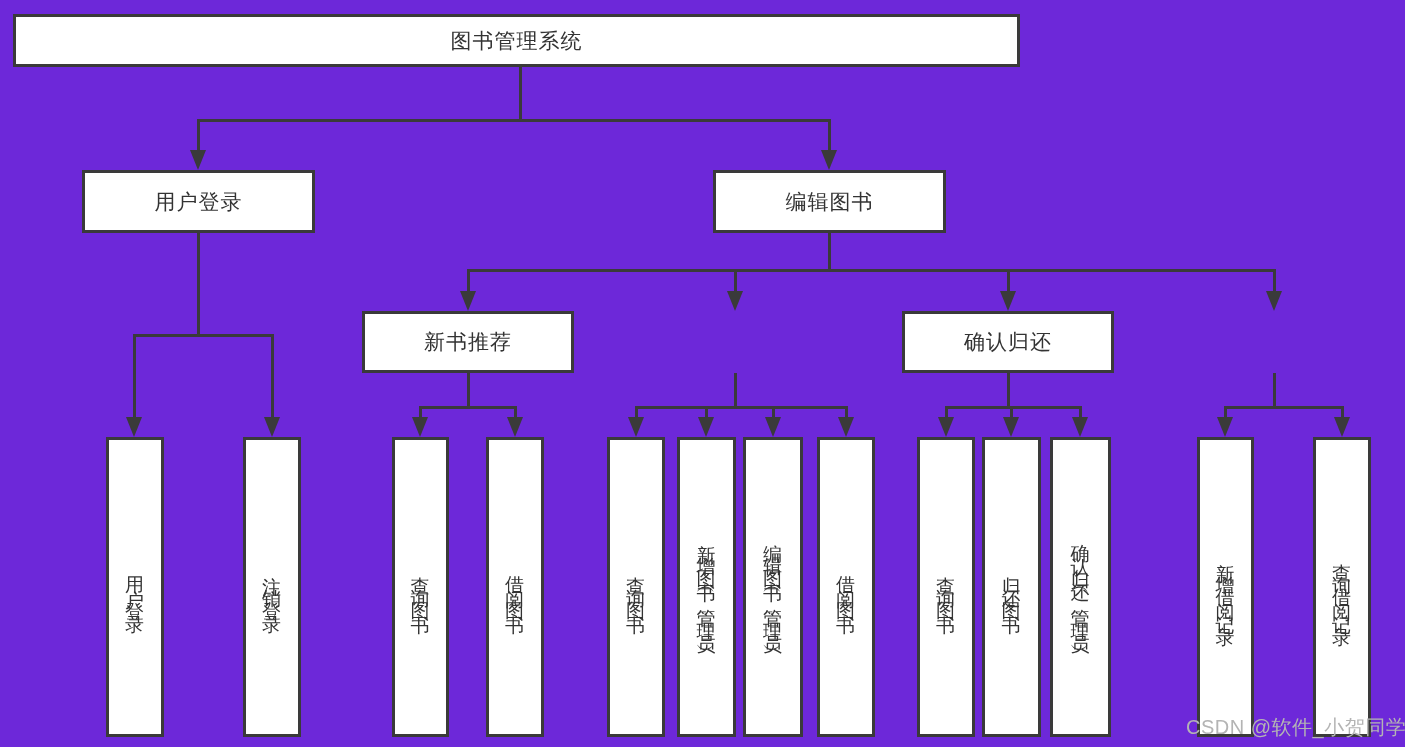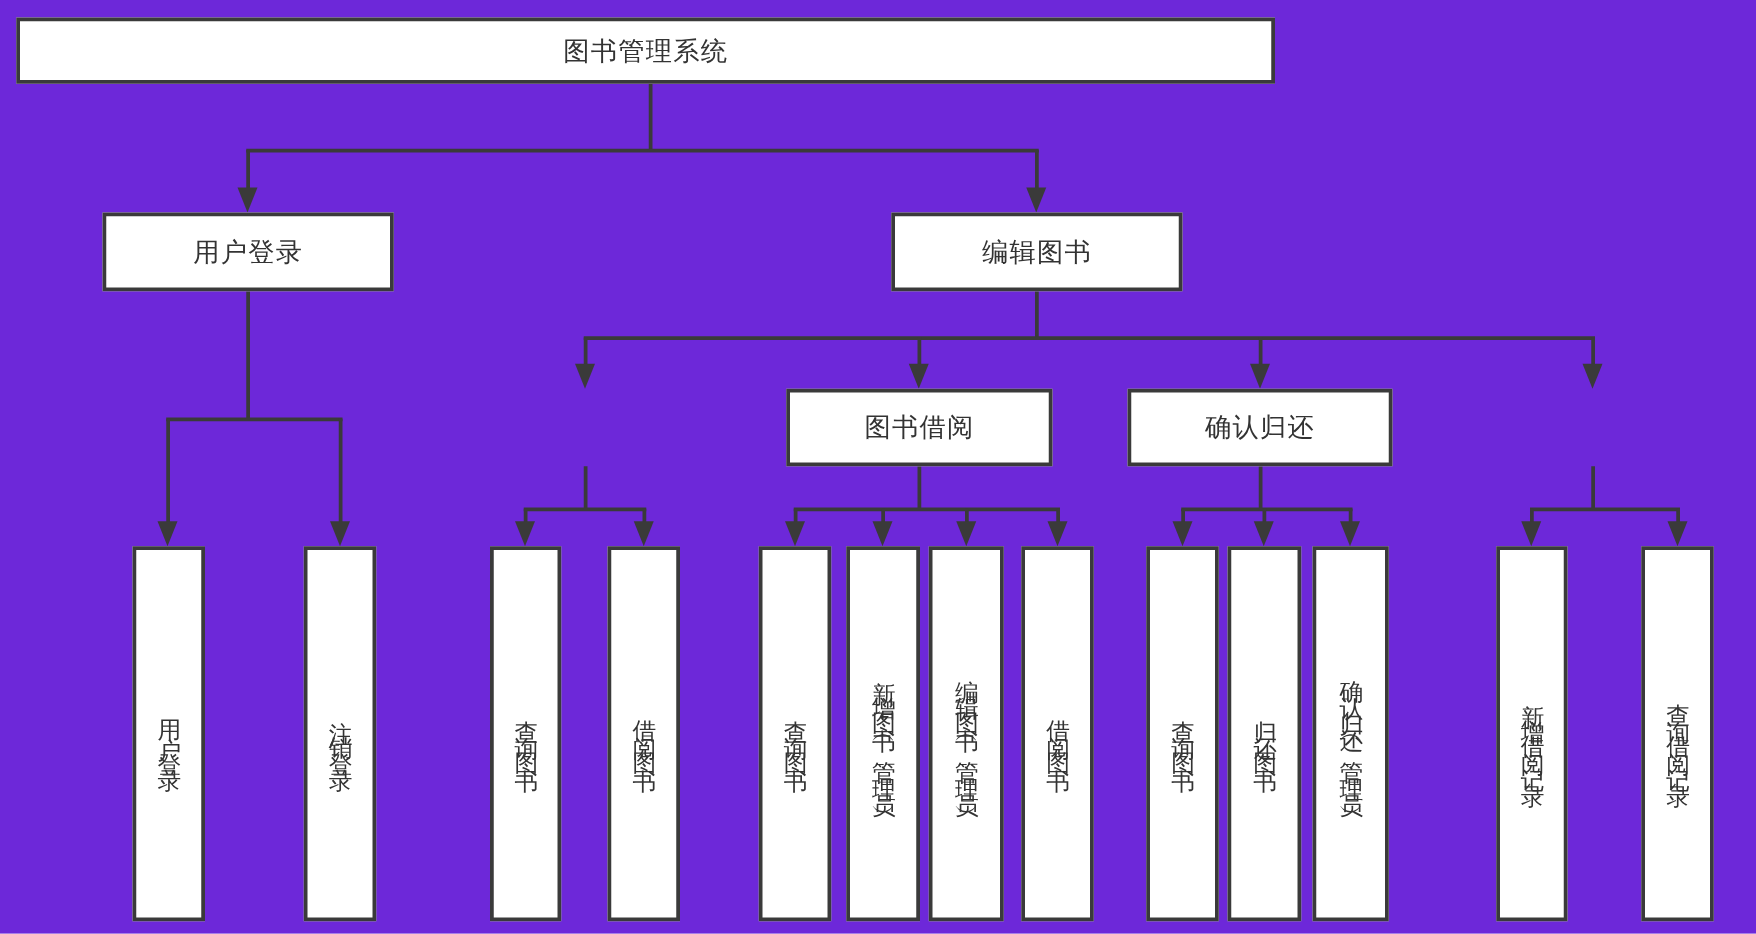--- a/index.html
+++ b/index.html
@@ -60,22 +60,22 @@
     <span>图书管理系统</span>
   </div>
 
   <div class="box hbox" style="left:82px; top:170px; width:233px; height:63px;">
     <span>用户登录</span>
   </div>
   <div class="box hbox" style="left:713px; top:170px; width:233px; height:63px;">
     <span>编辑图书</span>
   </div>
 
-  <div class="box hbox" style="left:629px; top:311px; width:213px; height:62px;">
-    <span>图书借阅</span>
+  <div class="box hbox" style="left:362px; top:311px; width:212px; height:62px;">
+    <span>新书推荐</span>
   </div>
   <div class="box hbox" style="left:902px; top:311px; width:212px; height:62px;">
     <span>确认归还</span>
   </div>
 
   <div class="box leaf" style="left:106px; top:437px; width:58px; height:300px;">
     <span class="vlabel">用户登录</span>
   </div>
   <div class="box leaf" style="left:243px; top:437px; width:58px; height:300px;">
     <span class="vlabel">注销登录</span>
@@ -166,13 +166,14 @@
       <div class="line" style="left: 1078.5px; top: 407px; width: 3px; height: 14px;"></div>
       <div class="arrowhead" style="left: 1072px; top: 417px;"></div>
       <div class="line" style="left: 1272.5px; top: 373px; width: 3px; height: 34px;"></div>
       <div class="line" style="left: 1223.5px; top: 405.5px; width: 120px; height: 3px;"></div>
       <div class="line" style="left: 1223.5px; top: 407px; width: 3px; height: 14px;"></div>
       <div class="arrowhead" style="left: 1217px; top: 417px;"></div>
       <div class="line" style="left: 1340.5px; top: 407px; width: 3px; height: 14px;"></div>
       <div class="arrowhead" style="left: 1334px; top: 417px;"></div>
     </div>
 
+  <div class="watermark">CSDN @软件_小贺同学</div>
 </div>
 
 </body></html>

